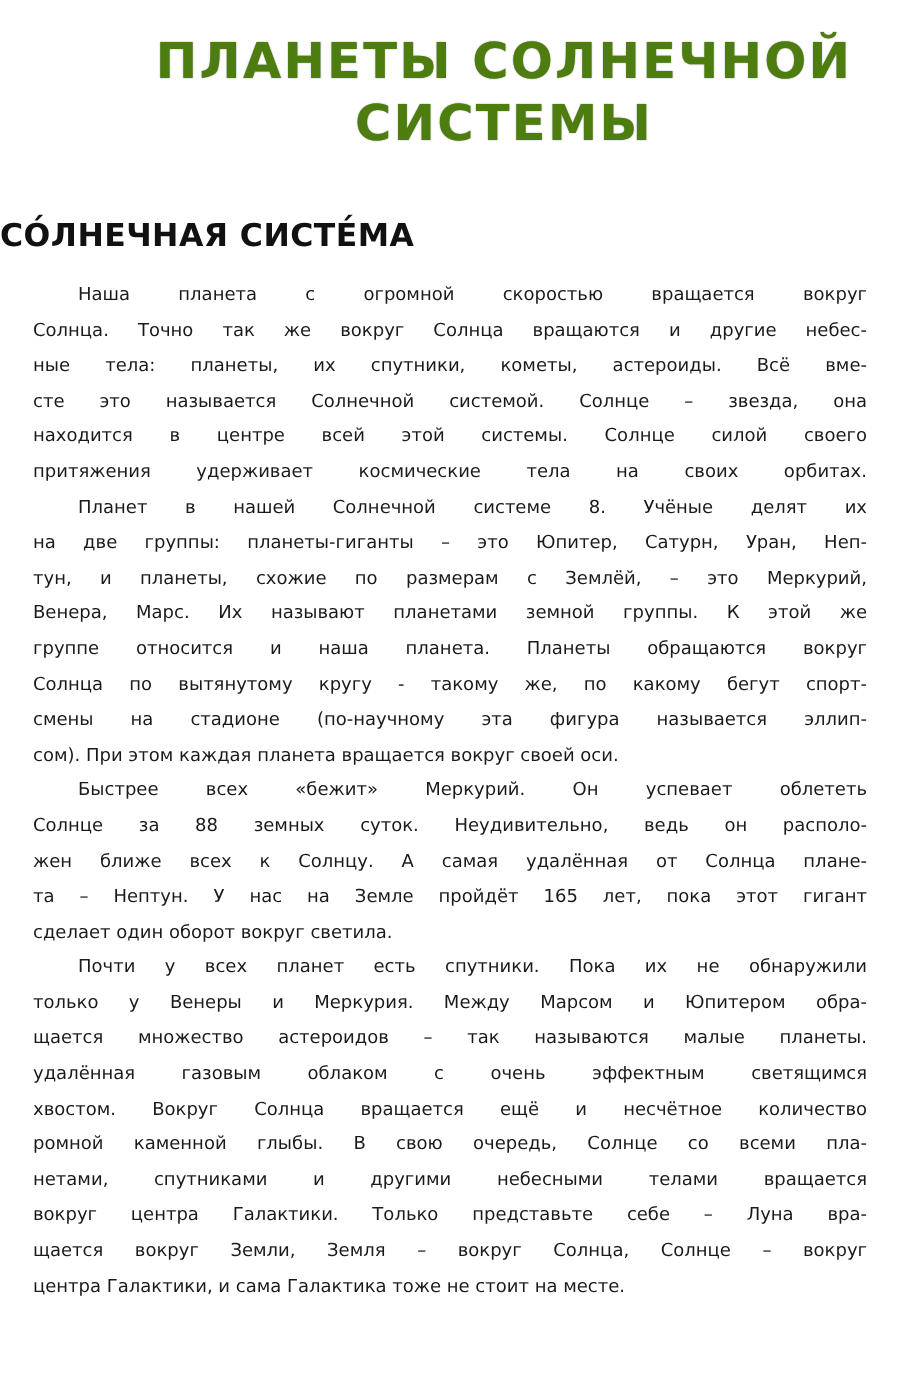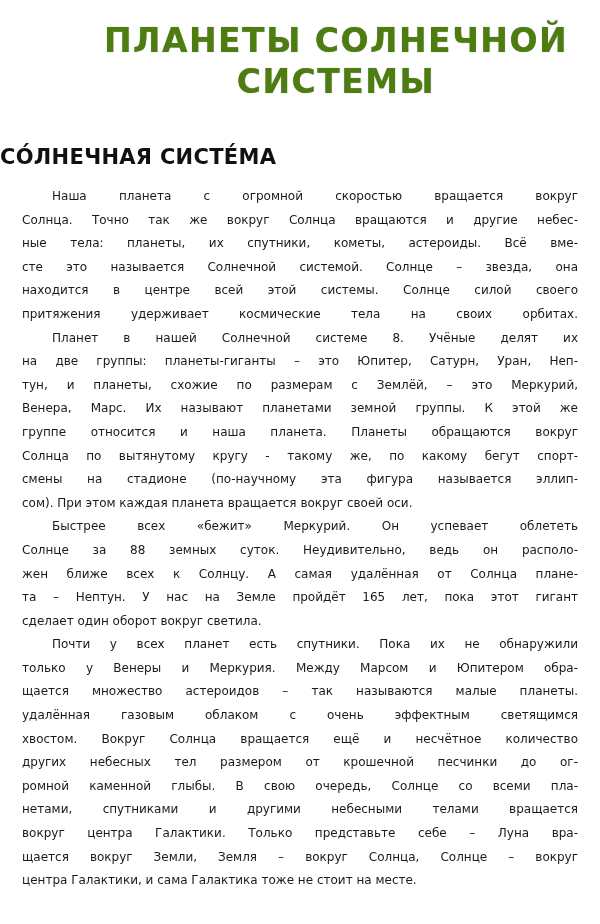--- a/index.html
+++ b/index.html
@@ -110,21 +110,20 @@
       <span class="line">та – Нептун. У нас на Земле пройдёт 165 лет, пока этот гигант</span>
       <span class="line last">сделает один оборот вокруг светила.</span>
     </p>
 
     <p style="margin:0;">
       <span class="line indent">Почти у всех планет есть спутники. Пока их не обнаружили</span>
       <span class="line">только у Венеры и Меркурия. Между Марсом и Юпитером обра-</span>
       <span class="line">щается множество астероидов – так называются малые планеты.</span>
       <span class="line">удалённая газовым облаком с очень эффектным светящимся</span>
       <span class="line">хвостом. Вокруг Солнца вращается ещё и несчётное количество</span>
-      <span class="line">других небесных тел размером от крошечной песчинки до ог-</span>
       <span class="line">ромной каменной глыбы. В свою очередь, Солнце со всеми пла-</span>
       <span class="line">нетами, спутниками и другими небесными телами вращается</span>
       <span class="line">вокруг центра Галактики. Только представьте себе – Луна вра-</span>
       <span class="line">щается вокруг Земли, Земля – вокруг Солнца, Солнце – вокруг</span>
       <span class="line last">центра Галактики, и сама Галактика тоже не стоит на месте.</span>
     </p>
 
   </div>
 </div>
 

